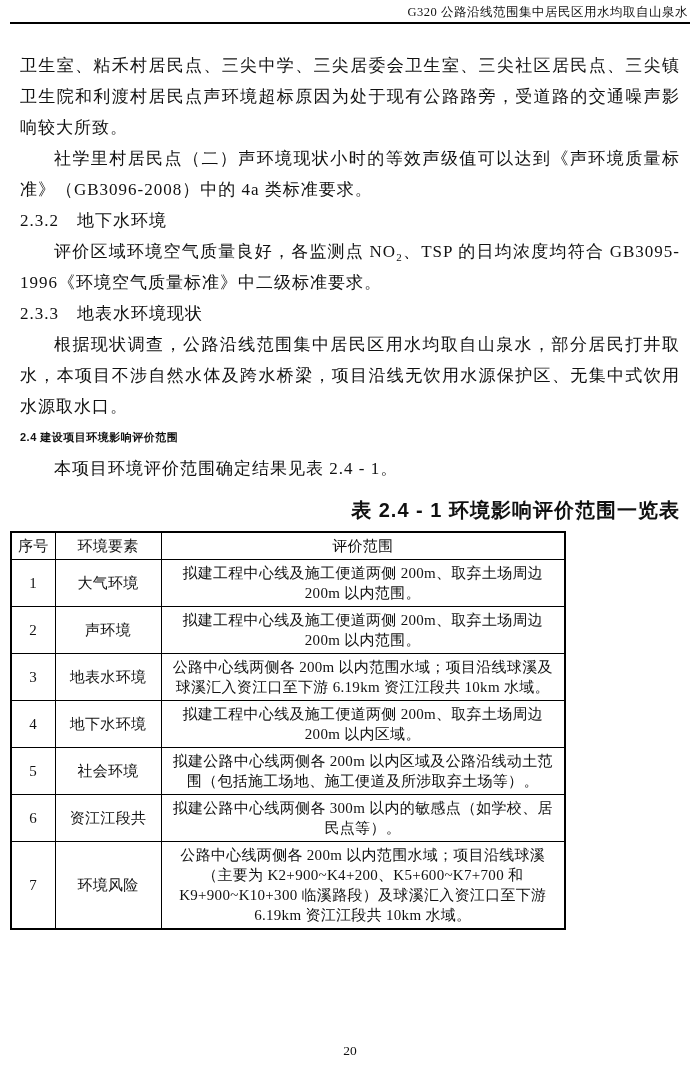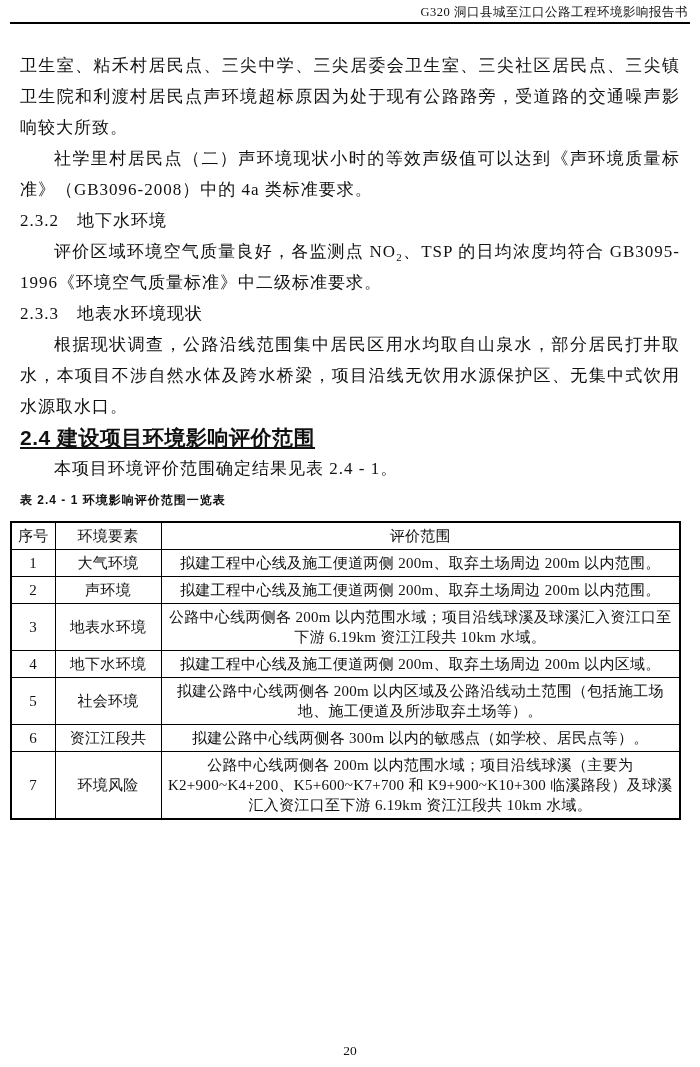--- a/index.html
+++ b/index.html
@@ -37,39 +37,38 @@
   .para-indent { text-indent: 2em; }
   .heading-l3 {
     font-weight: normal;
     font-size: 17px;
     line-height: 31px;
     margin: 0;
   }
   .heading-l2 {
     font-family: "Liberation Sans", "DejaVu Sans", sans-serif;
     font-weight: bold;
-    font-size: 21px;
+    font-size: 11px;
     line-height: 31px;
     letter-spacing: 0.5px;
     margin: 0;
-    text-decoration: underline;
   }
   sub.chem { font-size: 11px; line-height: 0; }
   
   .table-title {
     font-family: "Liberation Sans", "DejaVu Sans", sans-serif;
     font-weight: bold;
-    font-size: 12px;
+    font-size: 20px;
     line-height: 30px;
-    text-align: left;
+    text-align: right;
     letter-spacing: 1px;
-    margin-top: 1px;
+    margin-top: 11px;
   }
   table.scope-table {
-    width: 671px;
+    width: 556px;
     margin: 6px -10px 0;
     border-collapse: collapse;
     border: 2px solid #000;
     font-size: 15px;
     line-height: 20px;
     table-layout: fixed;
   }
   .scope-table th, .scope-table td {
     border: 1px solid #000;
     font-weight: normal;
@@ -89,21 +88,21 @@
     font-size: 13.5px;
     margin-top: 18px;
   }
 </style>
 </head>
 <body>
 
 <div class="page">
 
   <div class="doc-header">
-    <span>G320 洞口县城至江口公路工程环境影响报告书</span>
+    <span>G320 公路沿线范围集中居民区用水均取自山泉水</span>
   </div>
 
   <div class="body-text">
     <p>卫生室、粘禾村居民点、三尖中学、三尖居委会卫生室、三尖社区居民点、三尖镇卫生院和利渡村居民点声环境超标原因为处于现有公路路旁，受道路的交通噪声影响较大所致。</p>
     <p class="para-indent">社学里村居民点（二）声环境现状小时的等效声级值可以达到《声环境质量标准》（GB3096-2008）中的 4a 类标准要求。</p>
 
     <p class="heading-l3">2.3.2　地下水环境</p>
 
     <p class="para-indent"><span>评价区域环境空气质量良好，各监测点 NO</span><sub class="chem">2</sub><span>、TSP 的日均浓度均符合 GB3095-1996《环境空气质量标准》中二级标准要求。</span></p>
 

